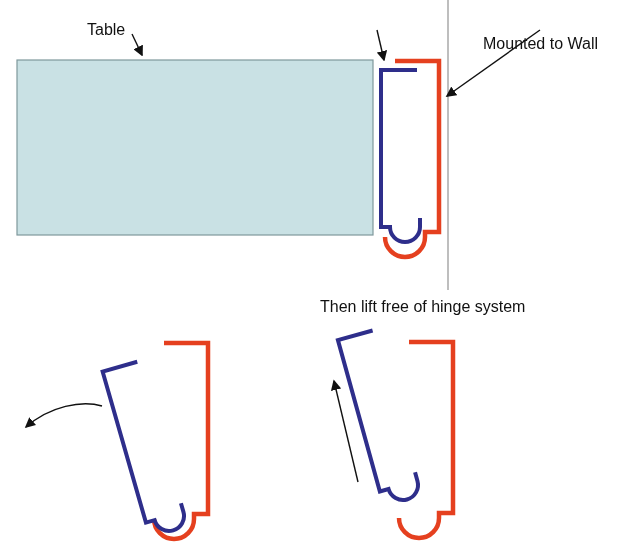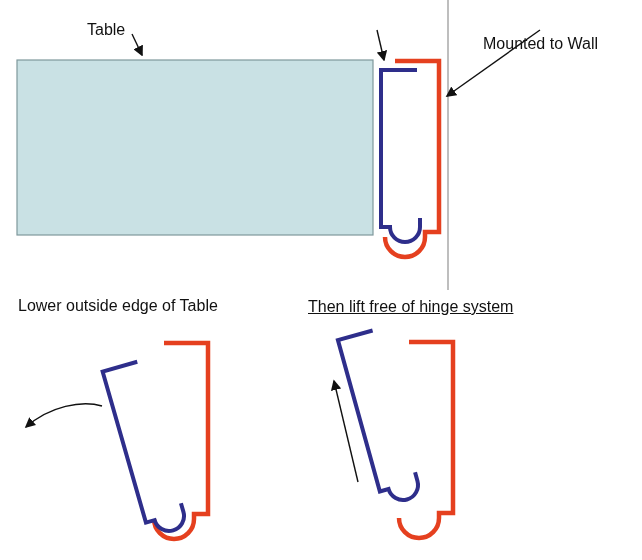--- a/index.html
+++ b/index.html
@@ -79,16 +79,15 @@
 
     <path class="annotation" d="M 132 34 L 142 55" marker-end="url(#ah)"></path>
     <path class="annotation" d="M 377 30 L 384 60" marker-end="url(#ah)"></path>
     <path class="annotation" d="M 540 30 L 447 96" marker-end="url(#ah)"></path>
     <path class="annotation" d="M 102 406 C 82 400 50 406 26 427" marker-end="url(#ah)"></path>
     <path class="annotation" d="M 358 482 L 334 381" marker-end="url(#ah)"></path>
   </svg>
 
   <div class="label" style="left:87px; top:20px;">Table</div>
   <div class="label" style="left:483px; top:18px;margin-top:16px;">Mounted to Wall</div>
-  <div class="label" style="left:18px; top:296px;">Lower outside edge of Table</div>
-  <div class="label" style="left:308px; top:297px;text-decoration:underline;">Then lift free of hinge system</div>
+  <div class="label" style="left:320px; top:297px;">Then lift free of hinge system</div>
 
 </div>
 
 </body></html>

